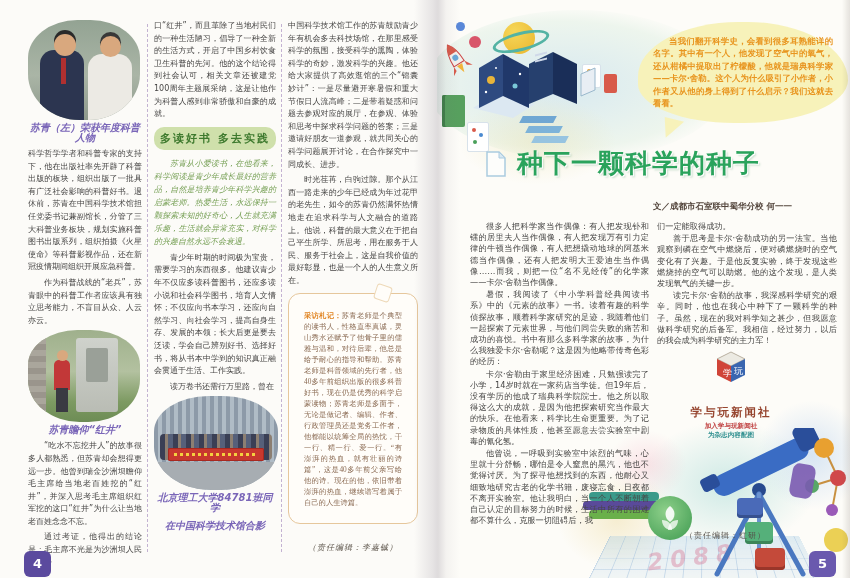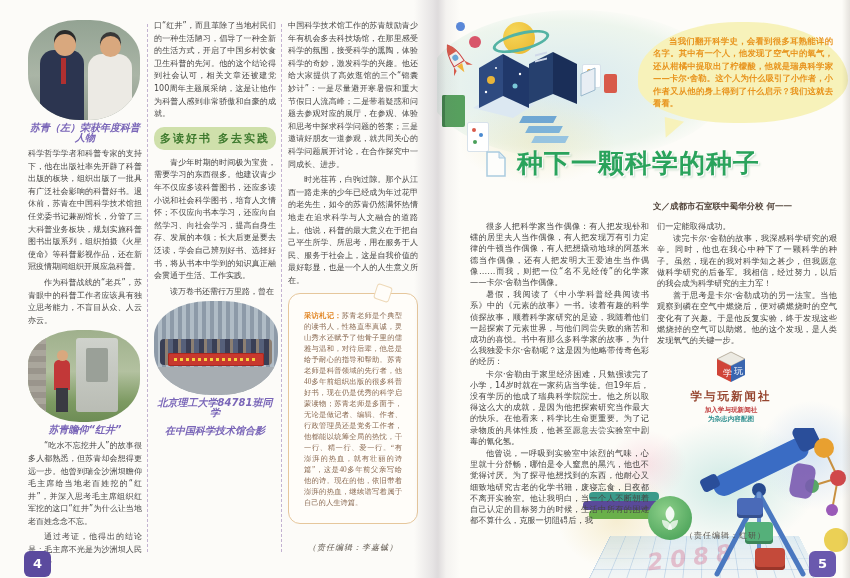--- a/index.html
+++ b/index.html
@@ -54,21 +54,21 @@
   .title-row{position:absolute;left:48px;top:146px;display:flex;align-items:center;z-index:3;}
   .title-row h1{margin:0 0 0 10px;font-size:26px;letter-spacing:1px;color:#2aa35c;font-weight:900;
     text-shadow:1px 1px 0 #ffffff,2px 2px 2px rgba(60,140,90,.25);}
   .byline{position:absolute;left:40px;top:201px;width:315px;text-align:right;font-size:8.5px;font-weight:bold;color:#53453c;z-index:3;}
 
   .cols{position:absolute;left:33px;top:221px;width:367px;display:flex;gap:8px;z-index:3;}
   .colA{width:179px;} .colB{width:180px;}
   .cols .body-p{font-size:8.2px;line-height:11.2px;margin-bottom:1px;}
 
   .club{width:124px;margin:5px 0 0 12px;text-align:center;}
-  .club-name{font-family:"DejaVu Serif",serif;font-size:11.5px;font-weight:bold;color:#96452f;letter-spacing:2px;margin-top:2px;}
+  .club-name{font-family:"DejaVu Serif",serif;font-size:11.5px;font-weight:bold;color:#96452f;letter-spacing:2px;margin-top:18px;}
   .club-l1{font-size:6.6px;color:#c04040;font-weight:bold;margin-top:2px;}
   .club-l2{font-size:6.6px;color:#2e8f8f;font-weight:bold;}
 
   
   .wash{position:absolute;border-radius:50%;pointer-events:none;}
   .dot{position:absolute;border-radius:50%;}
   .saturn{position:absolute;left:66px;top:22px;width:32px;height:32px;border-radius:50%;
     background:radial-gradient(circle at 35% 30%,#f6d75a,#eab52b);z-index:2;}
   .saturn::after{content:"";position:absolute;left:-11px;top:10px;width:52px;height:13px;border:3px solid #54b3a4;border-radius:50%;transform:rotate(-14deg);}
   .green-book{position:absolute;left:5px;top:95px;width:23px;height:32px;background:#57a05e;border-radius:2px;box-shadow:inset 3px 0 0 #3d7f46;z-index:2;}
@@ -120,20 +120,21 @@
       <div class="caption">苏青瞻仰“红井”</div>
       <p class="body-p">“吃水不忘挖井人”的故事很多人都熟悉，但苏青却会想得更远一步。他曾到瑞金沙洲坝瞻仰毛主席给当地老百姓挖的“红井”，并深入思考毛主席组织红军挖的这口“红井”为什么让当地老百姓念念不忘。</p>
       <p class="body-p">通过考证，他得出的结论是：毛主席不光是为沙洲坝人民挖了一</p>
     </div>
 
     <div class="dotted-sep sep1"></div>
 
     <div class="col col2">
       <p class="body-p noindent">口“红井”，而且革除了当地村民们的一种生活陋习，倡导了一种全新的生活方式，开启了中国乡村饮食卫生科普的先河。他的这个结论得到社会认可，相关文章还被建党100周年主题展采纳，这是让他作为科普人感到非常骄傲和自豪的成就。</p>
       <div class="sec-head">多读好书 多去实践</div>
+      <p class="green-script">苏青从小爱读书，在他看来，科学阅读是青少年成长最好的营养品，自然是培养青少年科学兴趣的启蒙老师。热爱生活，永远保持一颗探索未知的好奇心，人生就充满乐趣，生活就会异常充实，对科学的兴趣自然永远不会衰退。</p>
       <p class="body-p">青少年时期的时间极为宝贵，需要学习的东西很多。他建议青少年不仅应多读科普图书，还应多读小说和社会科学图书，培育人文情怀；不仅应向书本学习，还应向自然学习、向社会学习，提高自身生存、发展的本领；长大后更是要去泛读，学会自己辨别好书、选择好书，将从书本中学到的知识真正融会贯通于生活、工作实践。</p>
       <p class="body-p">读万卷书还需行万里路，曾在</p>
       <div class="photo photo3" style="margin-top:3px;">
         <div class="ph-abs" style="left:6px;top:38px;width:112px;height:26px;background:repeating-linear-gradient(90deg,#3a3f55 0 5px,#8c7f72 5px 8px,#56607a 8px 13px);border-radius:4px;"></div>
         <div class="ph-abs" style="left:14px;top:52px;width:96px;height:13px;background:#c8382e;border-radius:2px;
           box-shadow:inset 0 0 0 1px #a82820;"></div>
         <div class="ph-abs" style="left:20px;top:57px;width:84px;height:3px;background:repeating-linear-gradient(90deg,#f4d040 0 3px,transparent 3px 6px);"></div>
         <div class="ph-abs" style="left:0;top:66px;width:124px;height:28px;background:#a7adb2;"></div>
       </div>
       <div class="caption" style="margin-bottom:0;">北京理工大学84781班同学</div>
@@ -220,22 +221,22 @@
 
     <div class="cols">
       <div class="colA">
         <p class="body-p">很多人把科学家当作偶像：有人把发现钋和镭的居里夫人当作偶像，有人把发现万有引力定律的牛顿当作偶像，有人把想撬动地球的阿基米德当作偶像，还有人把发明大王爱迪生当作偶像……而我，则把一位“名不见经传”的化学家——卡尔·舍勒当作偶像。</p>
         <p class="body-p">暑假，我阅读了《中小学科普经典阅读书系》中的《元素的故事》一书。读着有趣的科学侦探故事，顺着科学家研究的足迹，我随着他们一起探索了元素世界，与他们同尝失败的痛苦和成功的喜悦。书中有那么多科学家的故事，为什么我独爱卡尔·舍勒呢？这是因为他略带传奇色彩的经历：</p>
         <p class="body-p">卡尔·舍勒由于家里经济困难，只勉强读完了小学，14岁时就在一家药店当学徒。但19年后，没有学历的他成了瑞典科学院院士。他之所以取得这么大的成就，是因为他把探索研究当作最大的快乐。在他看来，科学比生命更重要。为了记录物质的具体性质，他甚至愿意去尝实验室中剧毒的氰化氢。</p>
         <p class="body-p">他曾说，一呼吸到实验室中浓烈的气味，心里就十分舒畅，哪怕是令人窒息的黑汽，他也不觉得讨厌。为了探寻他想找到的东西，他耐心又细致地研究古老的化学书籍，废寝忘食，日夜都不离开实验室。他让我明白，当一个人不断朝着自己认定的目标努力的时候，生活中所有的困难都不算什么，克服一切阻碍后，我</p>
       </div>
       <div class="colB">
         <p class="body-p noindent">们一定能取得成功。</p>
+        <p class="body-p">善于思考是卡尔·舍勒成功的另一法宝。当他观察到磷在空气中燃烧后，便对磷燃烧时的空气变化有了兴趣。于是他反复实验，终于发现这些燃烧掉的空气可以助燃。他的这个发现，是人类发现氧气的关键一步。</p>
         <p class="body-p">读完卡尔·舍勒的故事，我深感科学研究的艰辛。同时，他也在我心中种下了一颗科学的种子。虽然，现在的我对科学知之甚少，但我愿意做科学研究的后备军。我相信，经过努力，以后的我会成为科学研究的主力军！</p>
-        <p class="body-p">善于思考是卡尔·舍勒成功的另一法宝。当他观察到磷在空气中燃烧后，便对磷燃烧时的空气变化有了兴趣。于是他反复实验，终于发现这些燃烧掉的空气可以助燃。他的这个发现，是人类发现氧气的关键一步。</p>
         <div class="club">
           <svg width="30" height="32" viewBox="0 0 30 32">
             <polygon points="15,1 29,8 15,15 1,8" fill="#eceae2" stroke="#b8b0a0" stroke-width="1"></polygon>
             <polygon points="1,8 15,15 15,31 1,24" fill="#d04438"></polygon>
             <polygon points="15,15 29,8 29,24 15,31" fill="#3a66b0"></polygon>
             <text x="7" y="25" font-size="9" fill="#fff">学</text>
             <text x="18" y="23" font-size="9" fill="#fff">玩</text>
           </svg>
           <div class="club-name">学与玩新闻社</div>
           <div class="club-l1">加入学与玩新闻社</div>

